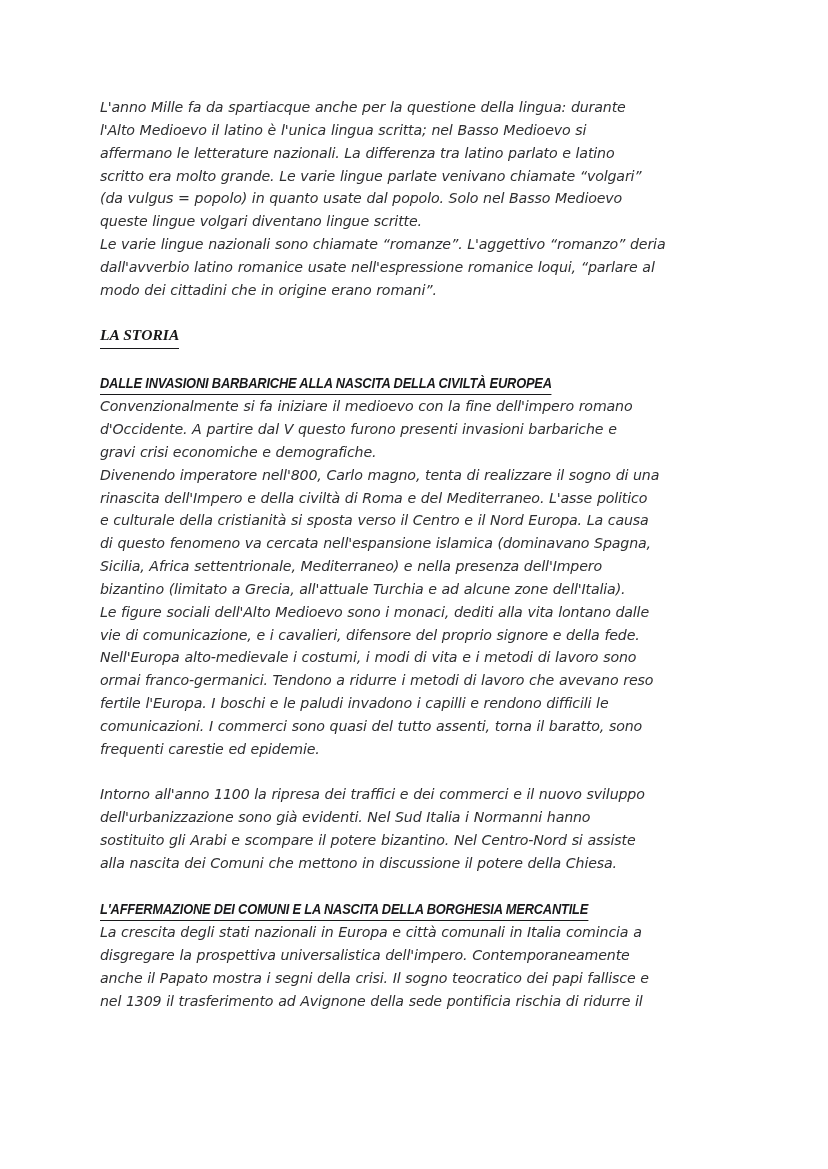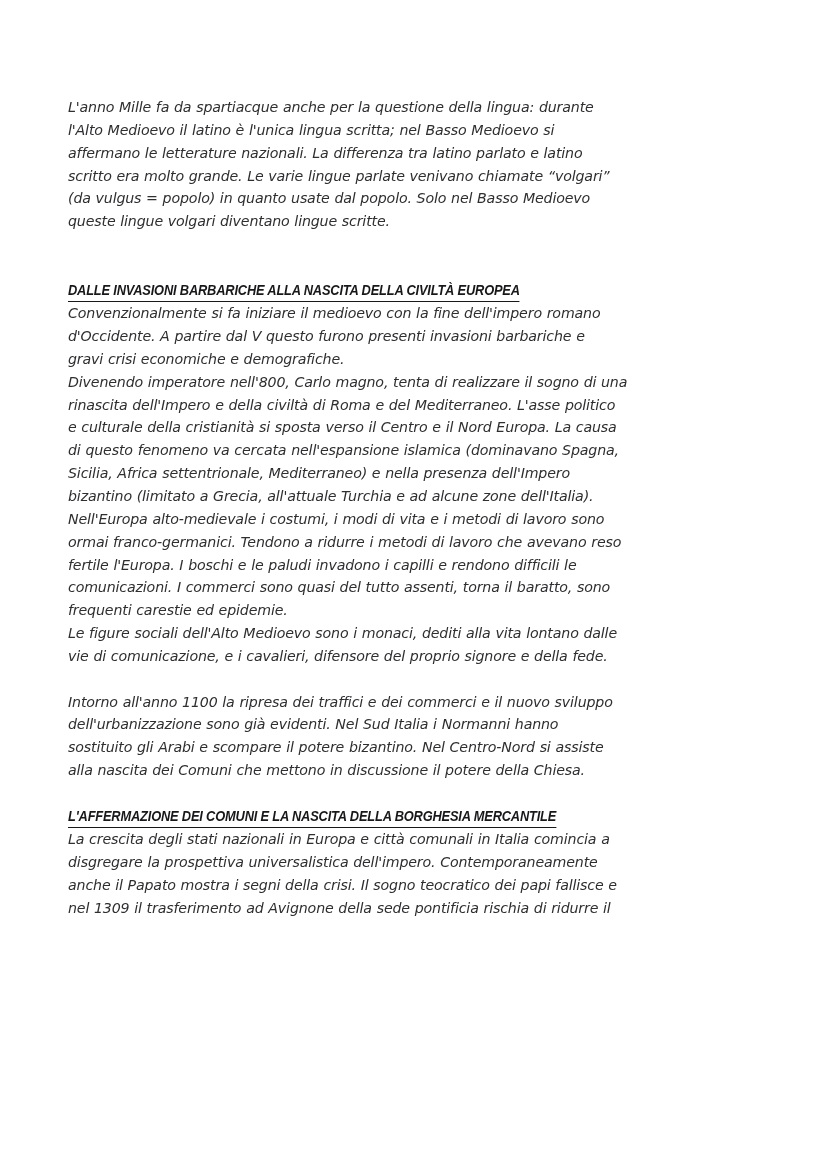--- a/index.html
+++ b/index.html
@@ -15,21 +15,21 @@
     font-family: "Liberation Sans", sans-serif;
     color: #2b2b2b;
   }
 
   .page {
     position: relative;
     width: 828px;
     height: 1169px;
     background: #ffffff;
     box-sizing: border-box;
-    padding: 96px 98px 0 68px;
+    padding: 96px 98px 0 100px;
   }
 
   .doc-body {
     width: 630px;
   }
 
   
   .para {
     font-family: "DejaVu Sans", "Liberation Sans", sans-serif;
     font-style: italic;
@@ -87,49 +87,55 @@
 <div class="page">
   <div class="doc-body">
 
     <p class="para">L'anno Mille fa da spartiacque anche per la questione della lingua: durante
 l'Alto Medioevo il latino è l'unica lingua scritta; nel Basso Medioevo si
 affermano le letterature nazionali. La differenza tra latino parlato e latino
 scritto era molto grande. Le varie lingue parlate venivano chiamate “volgari”
 (da vulgus = popolo) in quanto usate dal popolo. Solo nel Basso Medioevo
 queste lingue volgari diventano lingue scritte.</p>
 
+    <p class="para">Le varie lingue nazionali sono chiamate “romanze”. L'aggettivo “romanzo” deria
+dall'avverbio latino romanice usate nell'espressione romanice loqui, “parlare al
+modo dei cittadini che in origine erano romani”.</p>
 
     <div class="gap-line"></div>
 
+    <div class="h-sec-wrap">
+      <span class="h-main">LA STORIA</span>
+    </div>
 
     <div class="gap-line"></div>
 
     <div class="h-sec-wrap">
       <span class="h-sec">DALLE INVASIONI BARBARICHE ALLA NASCITA DELLA CIVILTÀ EUROPEA</span>
     </div>
 
     <p class="para">Convenzionalmente si fa iniziare il medioevo con la fine dell'impero romano
 d'Occidente. A partire dal V questo furono presenti invasioni barbariche e
 gravi crisi economiche e demografiche.</p>
 
     <p class="para">Divenendo imperatore nell'800, Carlo magno, tenta di realizzare il sogno di una
 rinascita dell'Impero e della civiltà di Roma e del Mediterraneo. L'asse politico
 e culturale della cristianità si sposta verso il Centro e il Nord Europa. La causa
 di questo fenomeno va cercata nell'espansione islamica (dominavano Spagna,
 Sicilia, Africa settentrionale, Mediterraneo) e nella presenza dell'Impero
 bizantino (limitato a Grecia, all'attuale Turchia e ad alcune zone dell'Italia).</p>
 
+    <p class="para">Le figure sociali dell'Alto Medioevo sono i monaci, dediti alla vita lontano dalle
+vie di comunicazione, e i cavalieri, difensore del proprio signore e della fede.</p>
+
     <p class="para">Nell'Europa alto-medievale i costumi, i modi di vita e i metodi di lavoro sono
 ormai franco-germanici. Tendono a ridurre i metodi di lavoro che avevano reso
 fertile l'Europa. I boschi e le paludi invadono i capilli e rendono difficili le
 comunicazioni. I commerci sono quasi del tutto assenti, torna il baratto, sono
 frequenti carestie ed epidemie.</p>
-
-    <p class="para">Le figure sociali dell'Alto Medioevo sono i monaci, dediti alla vita lontano dalle
-vie di comunicazione, e i cavalieri, difensore del proprio signore e della fede.</p>
 
     <div class="gap-line"></div>
 
     <p class="para">Intorno all'anno 1100 la ripresa dei traffici e dei commerci e il nuovo sviluppo
 dell'urbanizzazione sono già evidenti. Nel Sud Italia i Normanni hanno
 sostituito gli Arabi e scompare il potere bizantino. Nel Centro-Nord si assiste
 alla nascita dei Comuni che mettono in discussione il potere della Chiesa.</p>
 
     <div class="gap-line"></div>
 

